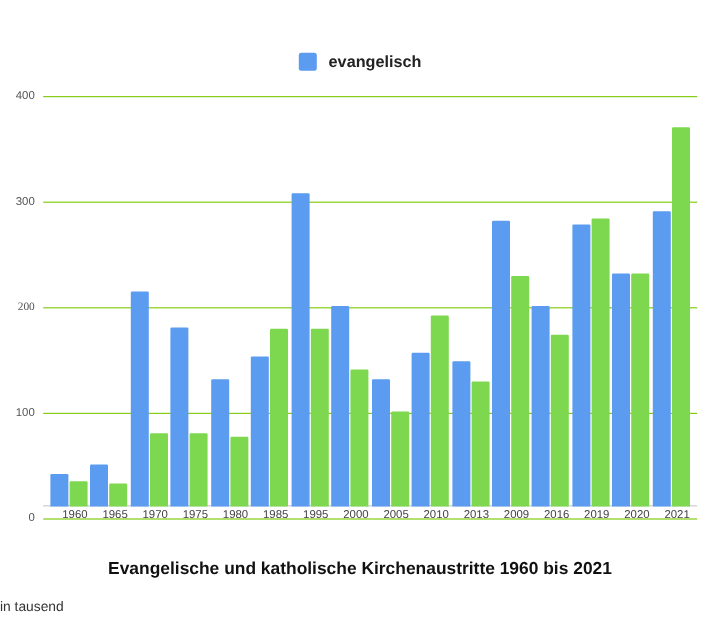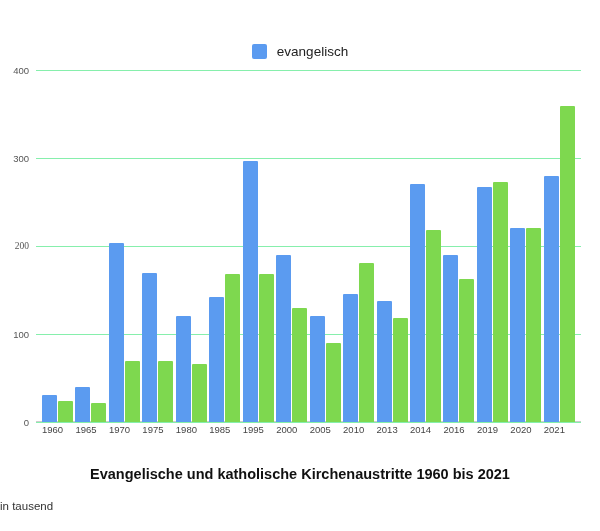--- a/index.html
+++ b/index.html
@@ -23,20 +23,21 @@
   
   .legend {
     position: absolute;
     top: 44px;
     left: 0;
     width: 600px;
     display: flex;
     justify-content: center;
     gap: 38px;
     align-items: center;
+    font-weight: bold;
   }
   .legend-item {
     display: flex;
     align-items: center;
     gap: 10px;
   }
   .legend-swatch {
     width: 15px;
     height: 15px;
     border-radius: 2px;
@@ -52,21 +53,22 @@
     left: 36px;
     top: 70px;
     width: 545px;
     height: 352px;
   }
   .gridline {
     position: absolute;
     left: 0;
     width: 545px;
     height: 1px;
-    background: #86efac;
+    background: #84cc16;
+    margin-top: 10px;
   }
   .axis-base {
     position: absolute;
     left: 0;
     width: 545px;
     height: 1px;
     background: #cccccc;
     bottom: 0;
   }
   .ytick {
@@ -108,21 +110,21 @@
     left: 36px;
     top: 424px;
     width: 545px;
     display: flex;
     justify-content: space-between;
     padding: 0 6px;
     box-sizing: border-box;
   }
   .xlabel {
     width: 31px;
-    text-align: left;
+    text-align: right;
     font-size: 9.5px;
     color: #444444;
   }
 
   
   .title {
     position: absolute;
     left: 0;
     top: 466px;
     width: 600px;
@@ -245,21 +247,21 @@
       <div class="xlabel">1965</div>
       <div class="xlabel">1970</div>
       <div class="xlabel">1975</div>
       <div class="xlabel">1980</div>
       <div class="xlabel">1985</div>
       <div class="xlabel">1995</div>
       <div class="xlabel">2000</div>
       <div class="xlabel">2005</div>
       <div class="xlabel">2010</div>
       <div class="xlabel">2013</div>
-      <div class="xlabel">2014</div>
+      <div class="xlabel">2009</div>
       <div class="xlabel">2016</div>
       <div class="xlabel">2019</div>
       <div class="xlabel">2020</div>
       <div class="xlabel">2021</div>
     </div>
 
   <div class="title">Evangelische und katholische Kirchenaustritte 1960 bis 2021</div>
   <div class="subtitle">in tausend</div>
 </div>
 

